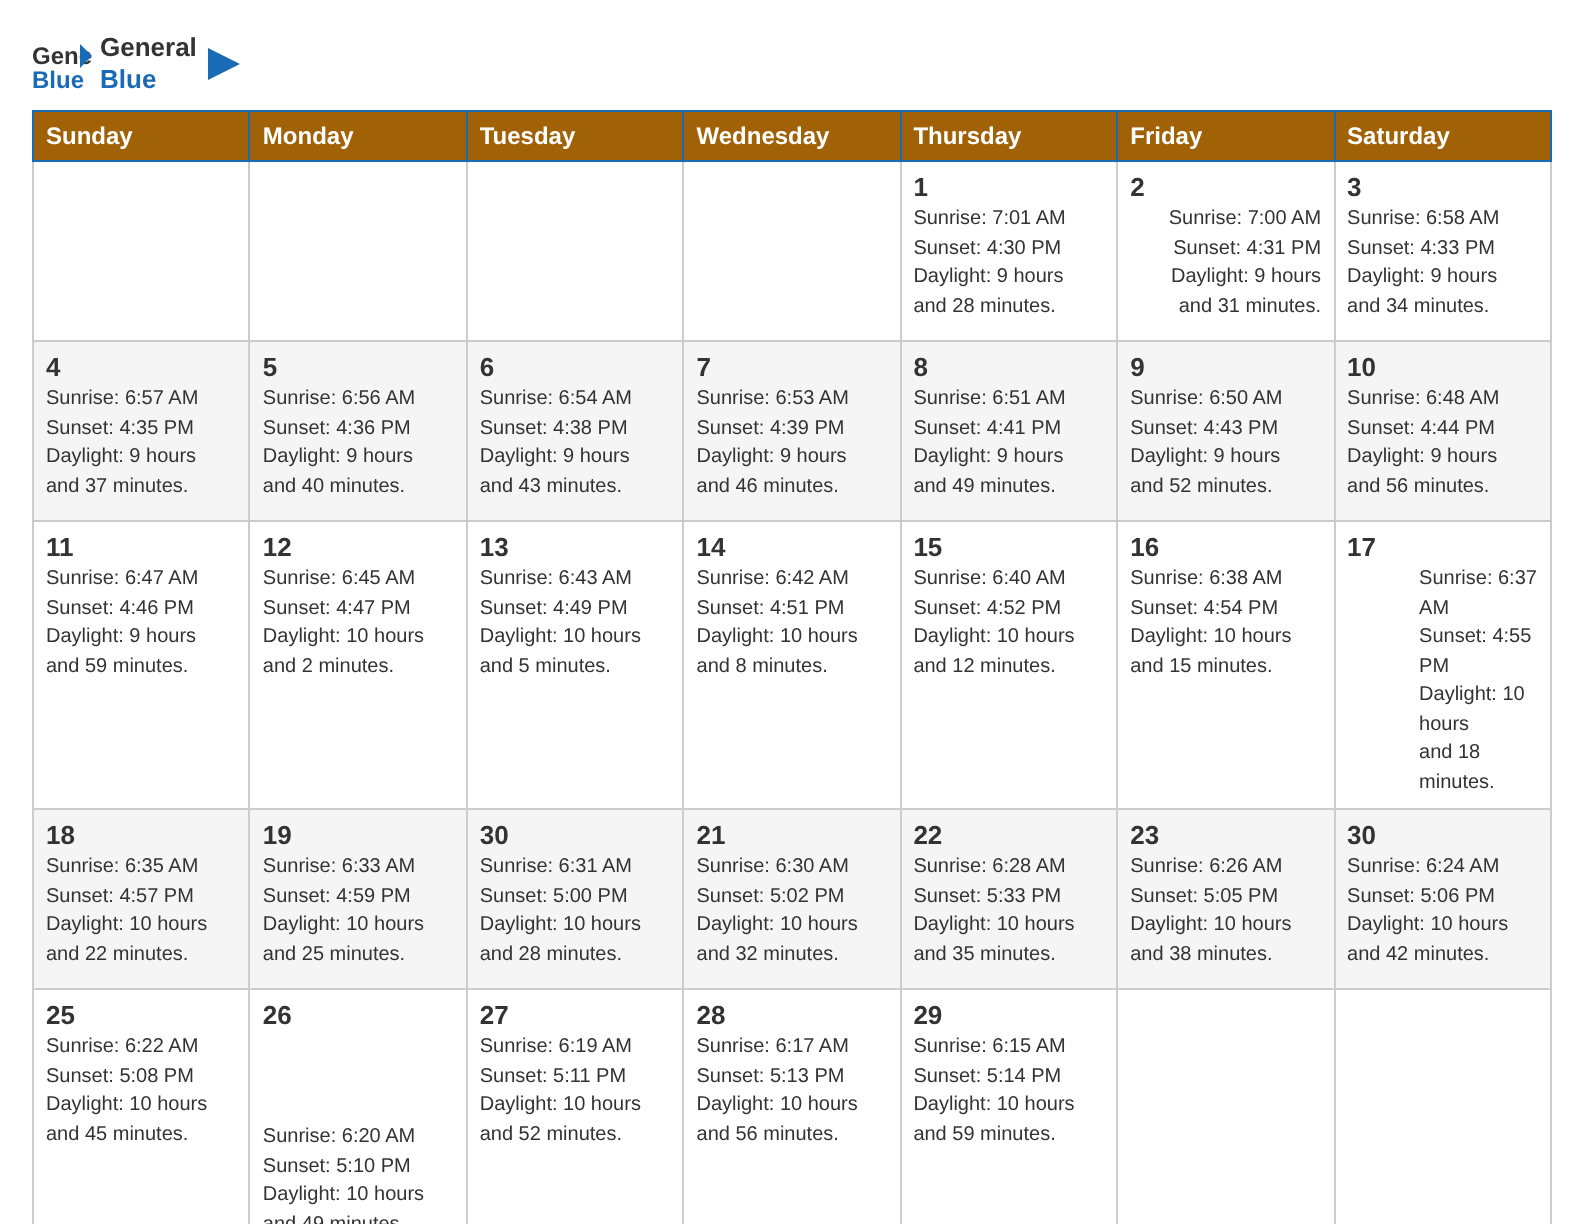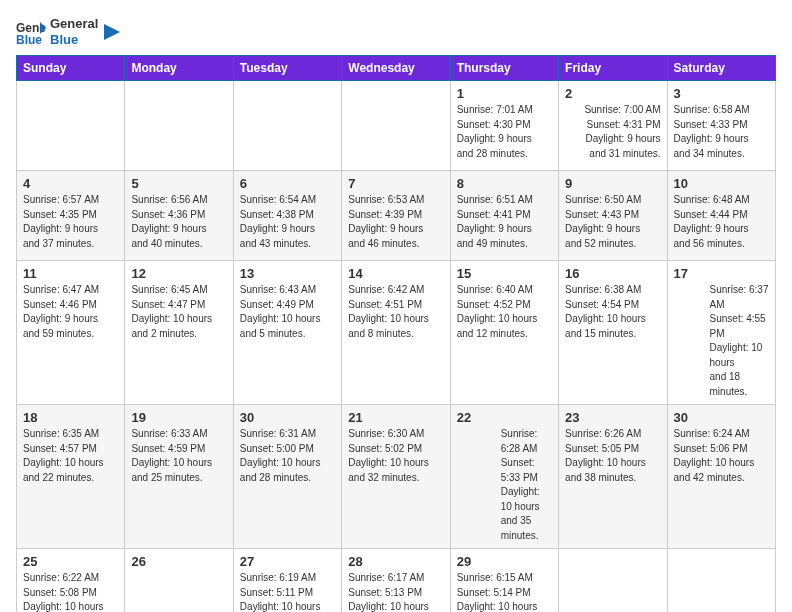--- a/index.html
+++ b/index.html
@@ -38,21 +38,21 @@
       color: #444;
       margin-top: 2px;
     }
     .calendar-table {
       width: 100%;
       border-collapse: collapse;
       margin-top: 8px;
       font-size: 11px;
     }
     .calendar-table th {
-      background-color: #6d28d9;
+      background-color: #a16207;
       color: #fff;
       text-align: left;
       padding: 5px 6px;
       font-size: 12px;
       font-weight: bold;
       border: 1px solid #1a6bb5;
     }
     .calendar-table td {
       border: 1px solid #ccc;
       vertical-align: top;
@@ -273,21 +273,21 @@
         </td>
         <td>
           <span class="day-number">21</span>
           <div class="day-info" style="white-space: pre-line;">Sunrise: 6:30 AM
 Sunset: 5:02 PM
 Daylight: 10 hours
 and 32 minutes.</div>
         </td>
         <td>
           <span class="day-number">22</span>
-          <div class="day-info" style="white-space: pre-line; margin-left: 44px;">Sunrise: 6:28 AM
+          <div class="day-info" style="white-space: pre-line;">Sunrise: 6:28 AM
 Sunset: 5:33 PM
 Daylight: 10 hours
 and 35 minutes.</div>
         </td>
         <td>
           <span class="day-number">23</span>
           <div class="day-info" style="white-space: pre-line;">Sunrise: 6:26 AM
 Sunset: 5:05 PM
 Daylight: 10 hours
 and 38 minutes.</div>

